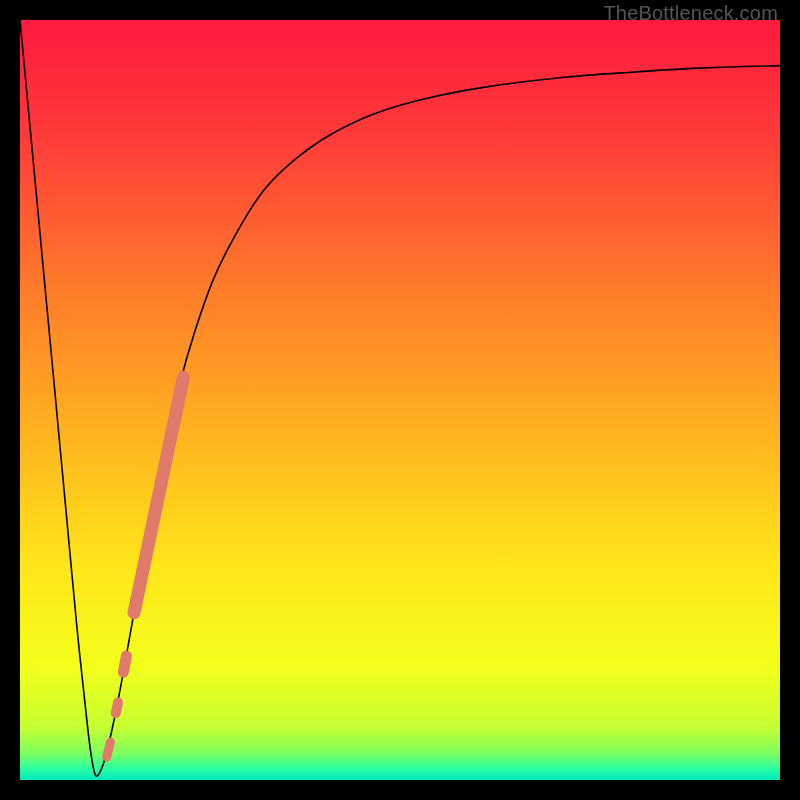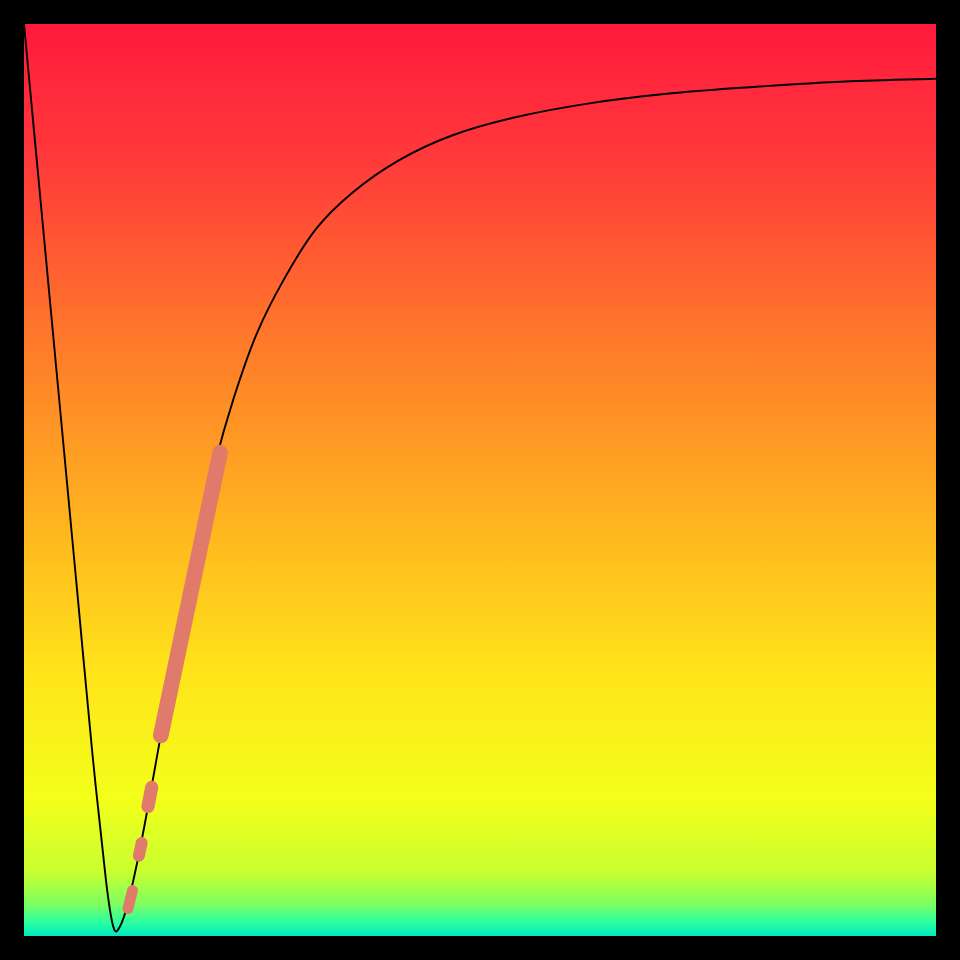--- a/index.html
+++ b/index.html
@@ -63,13 +63,14 @@
       <path id="curve" fill="none" d="M 0.00 0.00 C 1.90 20.27 7.60 81.07 11.40 121.60 C 15.20 162.13 19.00 202.67 22.80 243.20 C 26.60 283.73 30.40 324.27 34.20 364.80 C 38.00 405.33 41.80 445.87 45.60 486.40 C 49.40 526.93 53.20 570.00 57.00 608.00 C 60.80 646.00 65.49 690.33 68.40 714.40 C 71.31 738.47 72.58 746.07 74.48 752.40 C 76.38 758.73 77.65 756.20 79.80 752.40 C 81.95 748.60 84.23 742.27 87.40 729.60 C 90.57 716.93 94.37 699.20 98.80 676.40 C 103.23 653.60 108.93 620.67 114.00 592.80 C 119.07 564.93 124.13 535.80 129.20 509.20 C 134.27 482.60 139.33 457.27 144.40 433.20 C 149.47 409.13 154.53 385.07 159.60 364.80 C 164.67 344.53 169.10 329.33 174.80 311.60 C 180.50 293.87 186.83 274.87 193.80 258.40 C 200.77 241.93 208.37 227.37 216.60 212.80 C 224.83 198.23 233.70 183.03 243.20 171.00 C 252.70 158.97 262.20 150.10 273.60 140.60 C 285.00 131.10 297.67 121.98 311.60 114.00 C 325.53 106.02 340.73 98.80 357.20 92.72 C 373.67 86.64 391.40 81.95 410.40 77.52 C 429.40 73.09 449.67 69.41 471.20 66.12 C 492.73 62.83 516.80 60.04 539.60 57.76 C 562.40 55.48 583.93 54.09 608.00 52.44 C 632.07 50.79 658.67 49.02 684.00 47.88 C 709.33 46.74 747.33 45.98 760.00 45.60 " stroke="#000000" stroke-width="1.6"></path>
       <g id="highlights">
           <path d="M 114.00 592.80 L 163.40 357.20" fill="none" stroke="#e07a6a" stroke-width="13" stroke-linecap="round"></path>
           <path d="M 103.36 652.08 L 106.40 636.12" fill="none" stroke="#e07a6a" stroke-width="11" stroke-linecap="round"></path>
           <path d="M 95.76 693.12 L 98.04 682.48" fill="none" stroke="#e07a6a" stroke-width="10" stroke-linecap="round"></path>
           <path d="M 86.64 737.20 L 90.44 722.00" fill="none" stroke="#e07a6a" stroke-width="9" stroke-linecap="round"></path>
         </g>
     </svg>
   </div>
 
+  <div class="watermark">TheBottleneck.com</div>
 </div>
 
 </body></html>

